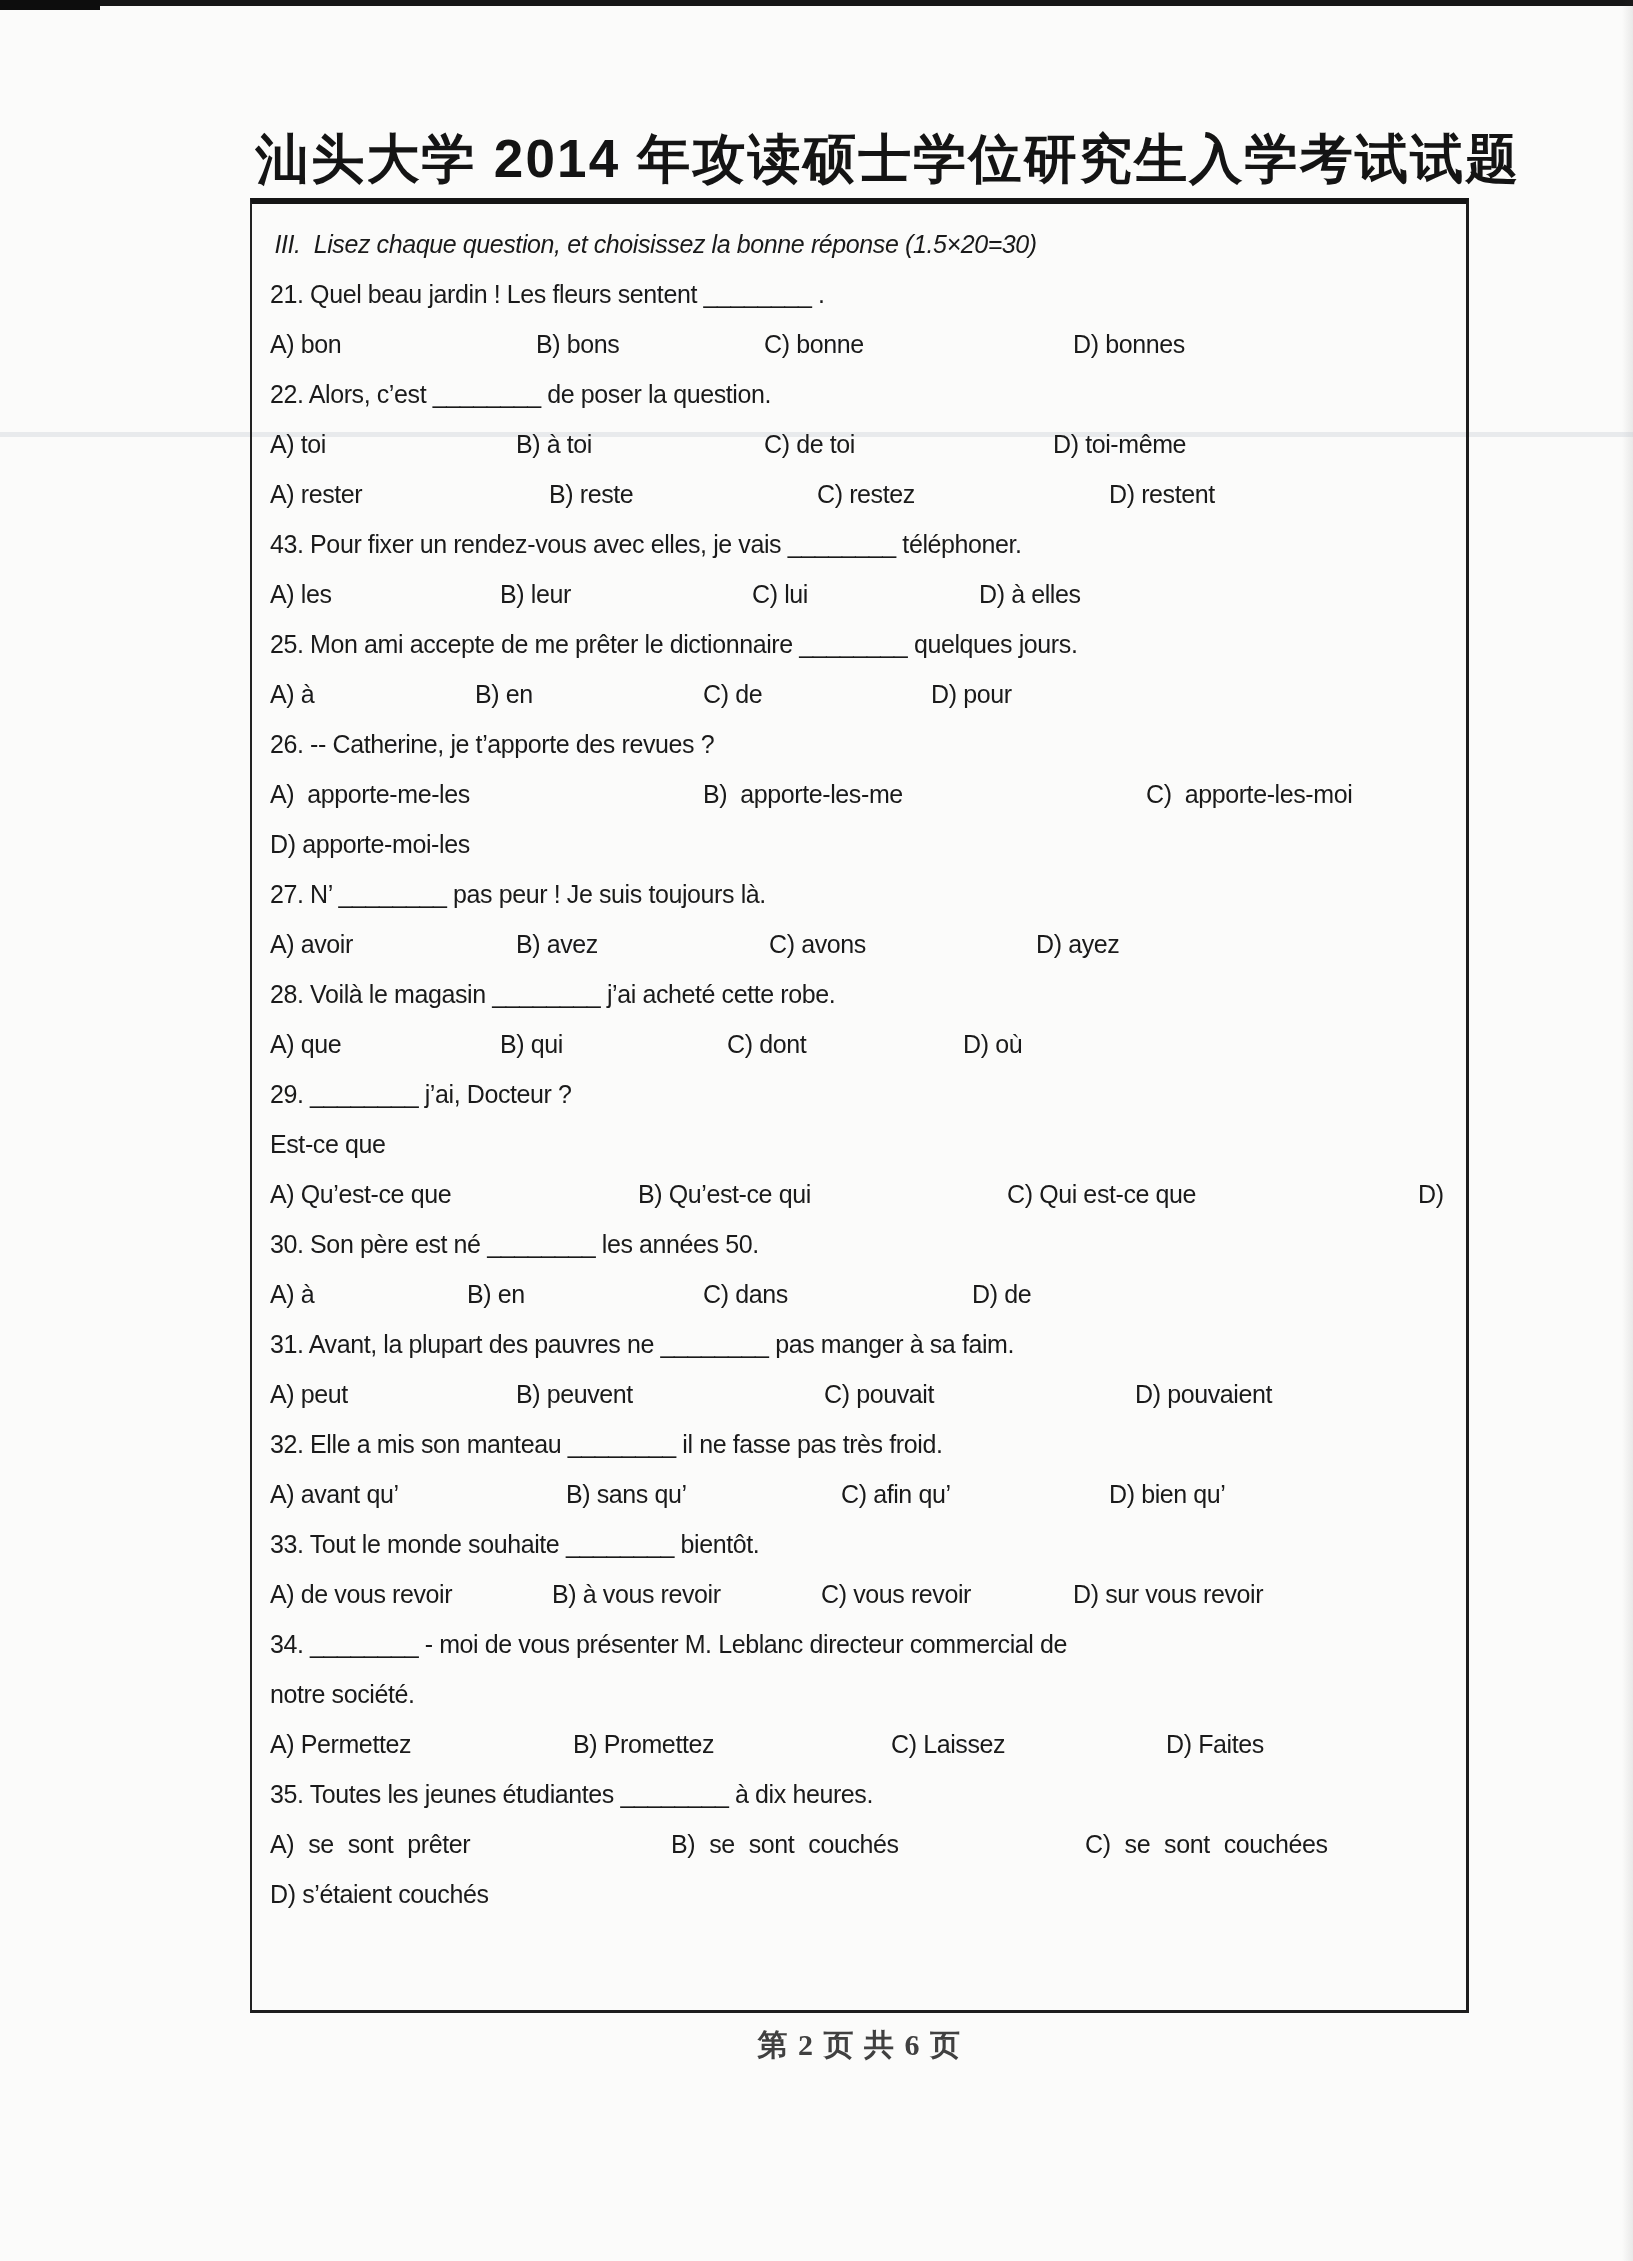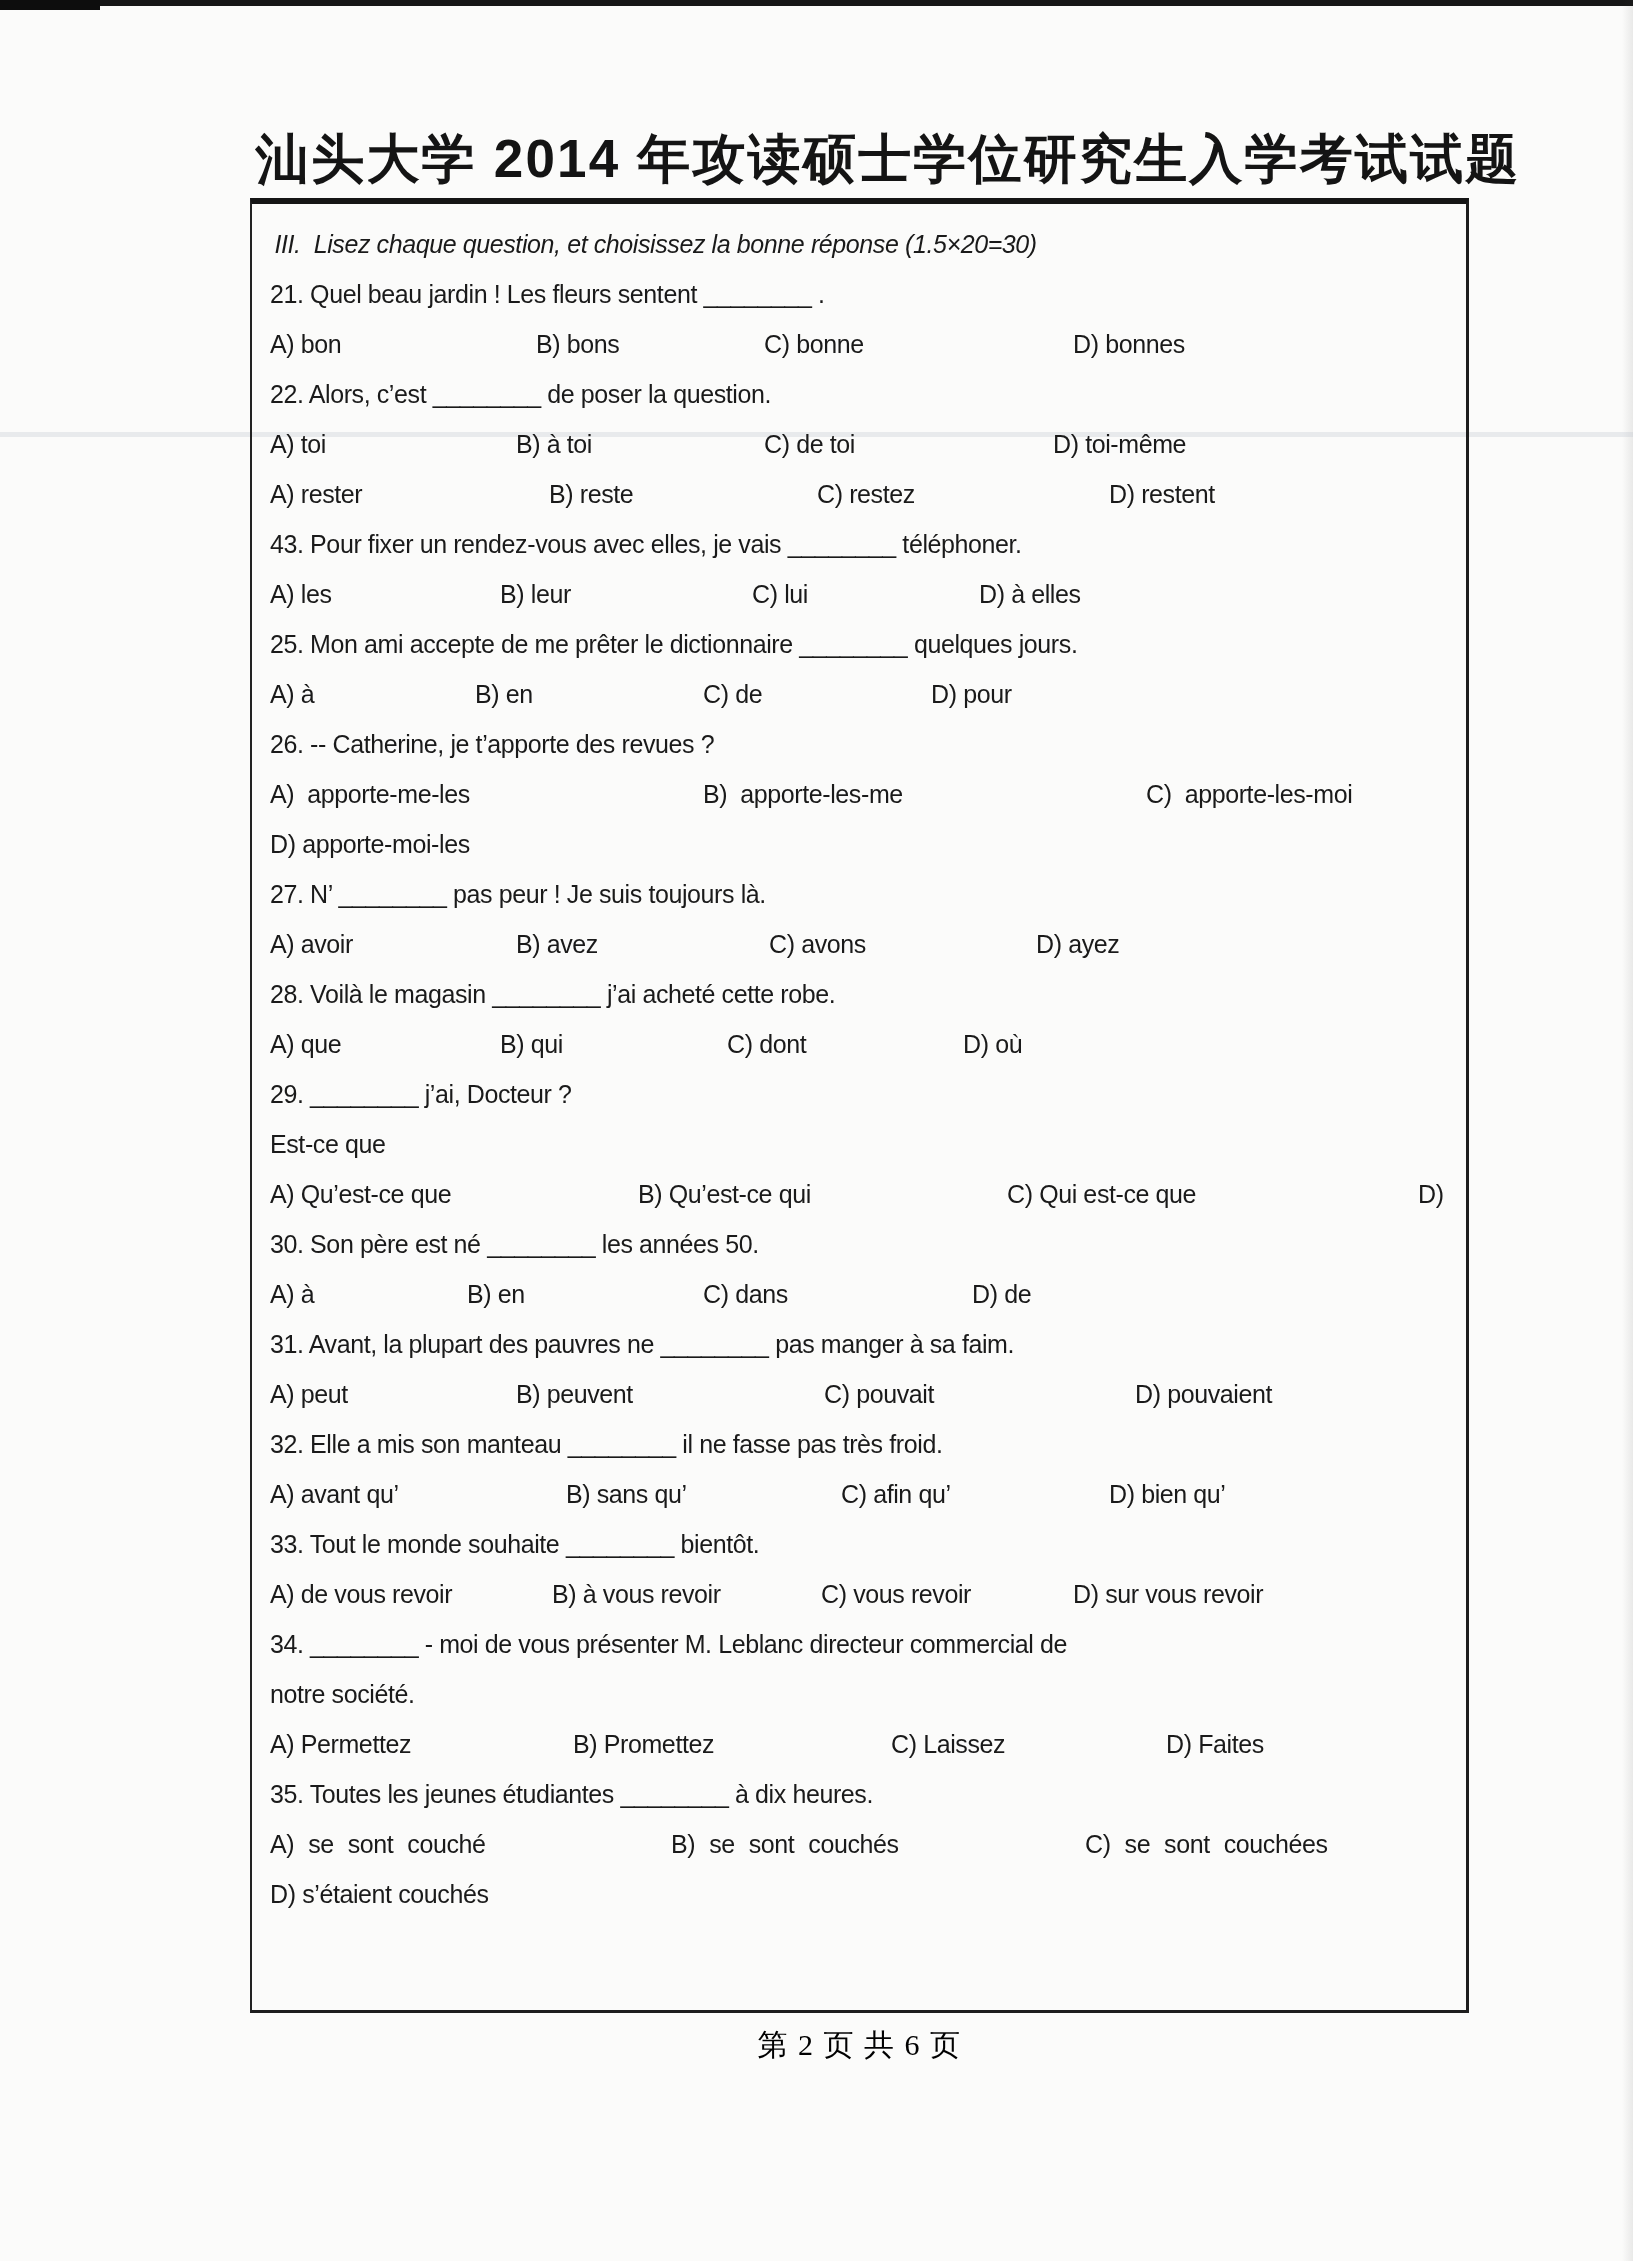--- a/index.html
+++ b/index.html
@@ -57,22 +57,23 @@
     line-height: 43px;
     letter-spacing: -0.4px;
   }
   .sg { position: absolute; top: 0; white-space: pre; }
   .heading { font-style: italic; }
   .wide { word-spacing: 7.4px; }
   .footer {
     position: absolute; left: 250px; top: 2025px;
     width: 1219px; text-align: center;
     font-family: "Liberation Serif", "DejaVu Serif", serif;
-    font-size: 30px; color: #000000;
+    font-size: 30px; color: #404040;
     letter-spacing: 1.5px;
+    font-weight: bold;
   }
 </style>
 </head>
 <body>
 
 <div class="page">
   <div class="topstrip"></div>
   <div class="topstrip-left"></div>
   <div class="right-shade"></div>
   <div class="streak"></div>
@@ -227,21 +228,21 @@
       <span class="sg" style="left:0">A) Permettez</span>
       <span class="sg" style="left:303px">B) Promettez</span>
       <span class="sg" style="left:621px">C) Laissez</span>
       <span class="sg" style="left:896px">D) Faites</span>
     </div>
 
     <div class="ln">
         <span class="sg" style="left:0">35. Toutes les jeunes étudiantes ________ à dix heures.</span>
       </div>
     <div class="ln wide">
-      <span class="sg" style="left:0">A) se sont couché</span>
+      <span class="sg" style="left:0">A) se sont prêter</span>
       <span class="sg" style="left:401px">B) se sont couchés</span>
       <span class="sg" style="left:815px">C) se sont couchées</span>
     </div>
     <div class="ln">
         <span class="sg" style="left:0">D) s’étaient couchés</span>
       </div>
 
   </div>
 
   <div class="footer">第 2 页  共 6 页</div>

